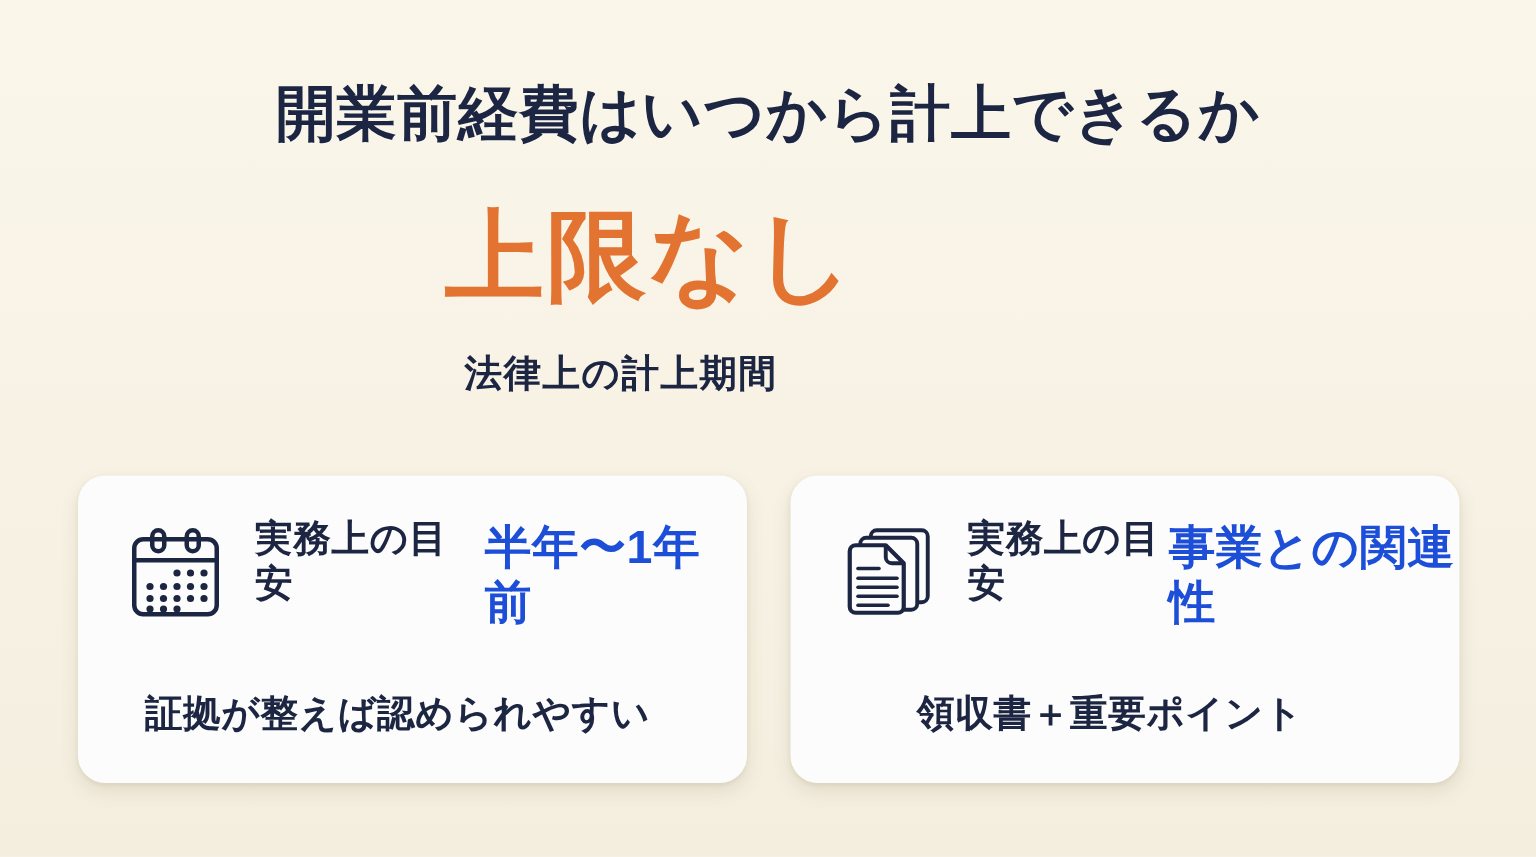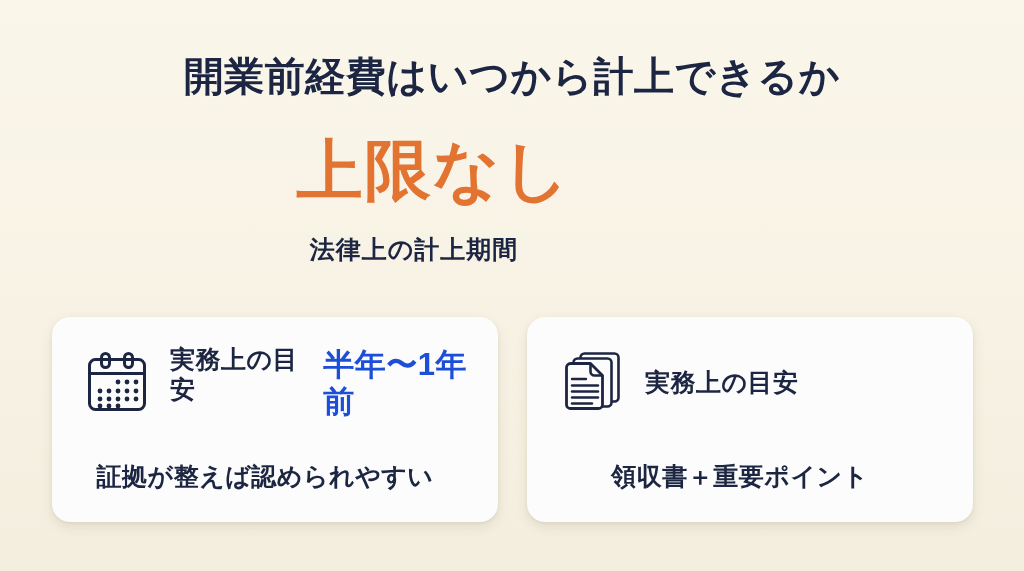--- a/index.html
+++ b/index.html
@@ -203,19 +203,20 @@
 
             <line x1="14" y1="31" x2="28" y2="31" stroke="#1c2541" stroke-width="2.4" stroke-linecap="round"></line>
             <line x1="14" y1="37.5" x2="40" y2="37.5" stroke="#1c2541" stroke-width="2.4" stroke-linecap="round"></line>
             <line x1="14" y1="43.5" x2="40" y2="43.5" stroke="#1c2541" stroke-width="2.4" stroke-linecap="round"></line>
             <line x1="14" y1="49.5" x2="40" y2="49.5" stroke="#1c2541" stroke-width="2.4" stroke-linecap="round"></line>
             <line x1="14" y1="55.5" x2="34" y2="55.5" stroke="#1c2541" stroke-width="2.4" stroke-linecap="round"></line>
           </svg>
         </div>
         <div class="card-textcol">
           <div class="card-label">実務上の目安</div>
+          <div class="card-value">事業との関連性</div>
         </div>
       </div>
       <div class="card-note">領収書＋重要ポイント</div>
     </div>
 
   </div>
 </div>
 
 </body></html>

